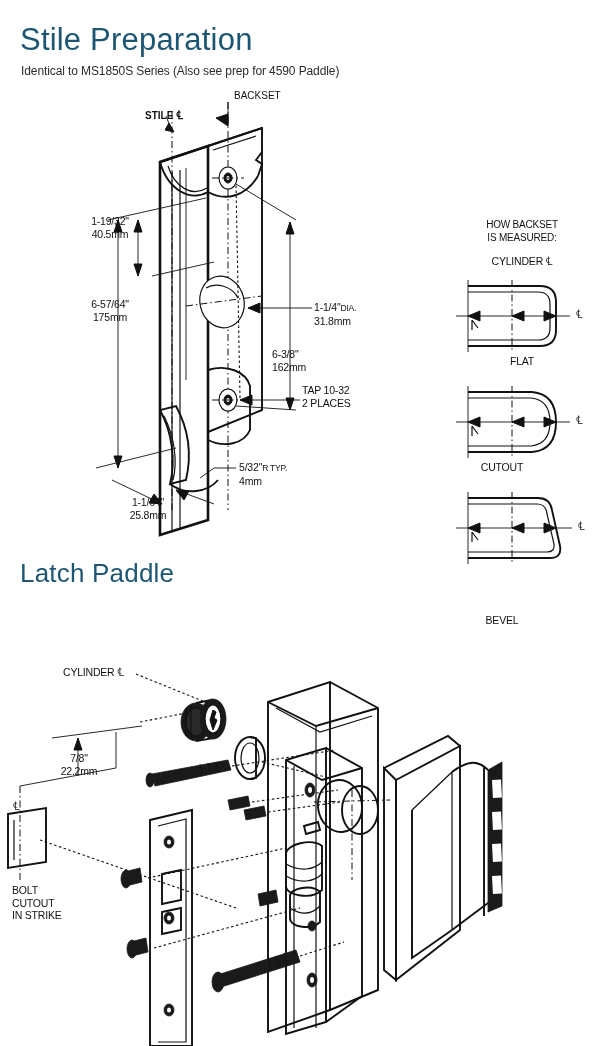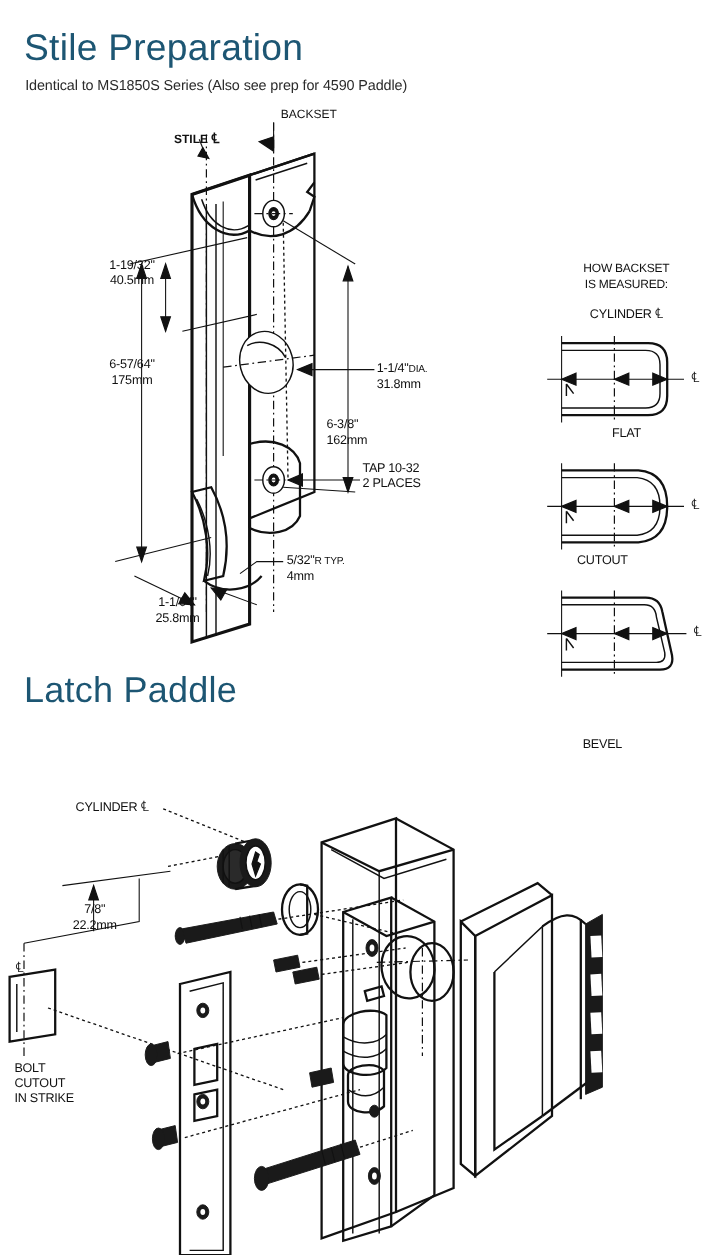--- a/index.html
+++ b/index.html
@@ -10,21 +10,21 @@
     color:#111111;
   }
   .sheet{position:absolute;inset:0;}
   .abs{position:absolute;}
 
   
   .h1{
     font-size:31px;font-weight:400;letter-spacing:.2px;
     color:#1d5673;line-height:1.05;white-space:nowrap;
   }
-  .h1.sm{font-size:30px;}
+  .h1.sm{font-size:26px;}
   .subtitle{
     font-size:12px;color:#2b2b2b;white-space:nowrap;letter-spacing:-.1px;
   }
 
   
   .note{
     font-size:10.5px;line-height:12.5px;color:#111;white-space:nowrap;
     letter-spacing:-.2px;
   }
   .note.c{text-align:center;}

